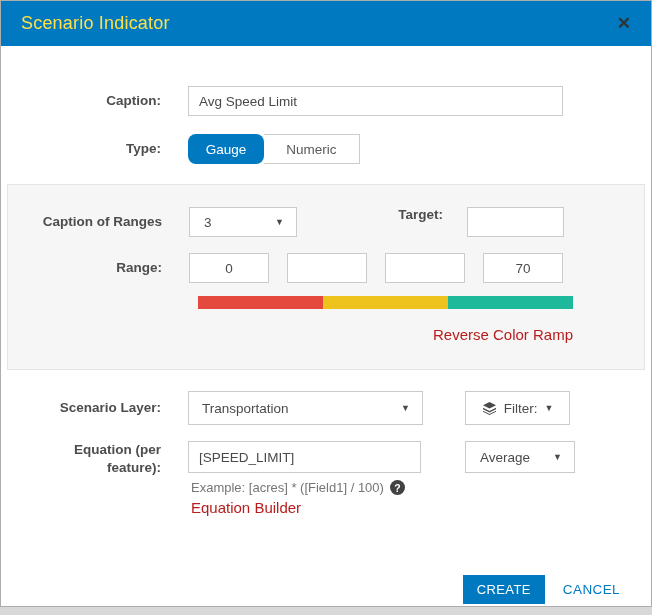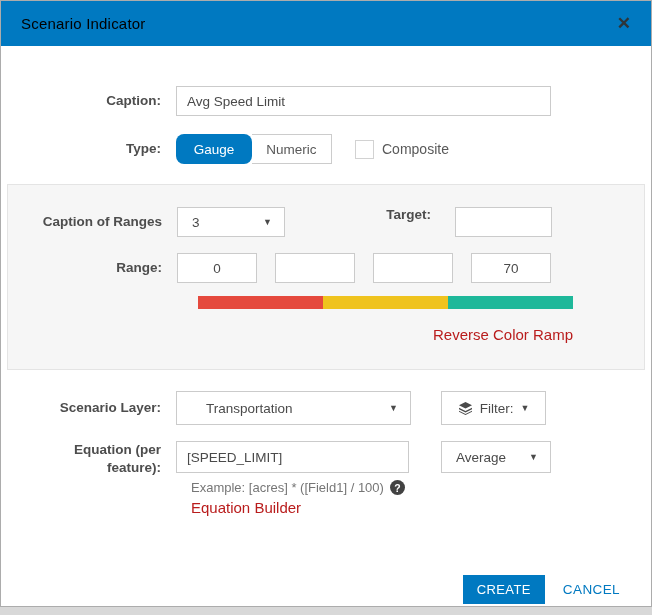--- a/index.html
+++ b/index.html
@@ -15,27 +15,27 @@
     background:#FFFFFF;
     border:1px solid #ACACAC;
     overflow:hidden;
   }
   
   .hdr {
     height:45px; background:#0079C1;
     display:flex; align-items:center;
     padding:0 20px;
   }
-  .hdr-title { color:#000000; font-size:15px; letter-spacing:0.2px; }
+  .hdr-title { color:#fde047; font-size:18px; letter-spacing:0.2px; }
   .hdr-close {
     margin-left:auto; color:#2E3538; font-size:17px; font-weight:bold;
     cursor:pointer; line-height:1;
   }
   
-  .row { display:flex; align-items:center; }
+  .row { display:flex; align-items:center;gap:12px; }
   .lblcol {
     width:175px; flex-shrink:0;
     text-align:right; padding-right:15px;
     font-size:13.5px; font-weight:bold; color:#4D4D4D;
     line-height:1.3;
   }
   .txt-input {
     border:1px solid #CBCBCB; background:#fff;
     font-family:"Liberation Sans", sans-serif;
     font-size:13.5px; color:#4A4A4A;
@@ -45,21 +45,21 @@
   .sec-top { padding-top:40px; }
   .caption-input { width:375px; height:30px; }
   .type-row { margin-top:18px; }
   .seg { display:flex; height:30px; }
   .seg-on {
     width:76px; background:#0079C1; color:#fff;
     display:flex; align-items:center; justify-content:center;
     font-size:13.5px; cursor:pointer;border-radius:8px;
   }
   .seg-off {
-    width:80px; background:#fff; color:#595959;
+    width:96px; background:#fff; color:#595959;
     border:1px solid #CCCCCC; border-left:none;
     display:flex; align-items:center; justify-content:center;
     font-size:13.5px; cursor:pointer;
   }
   .chk-wrap { display:flex; align-items:center; margin-left:23px; }
   .chk {
     width:19px; height:19px; border:1px solid #D2D2D2; background:#fff;
     cursor:pointer;
   }
   .chk-lbl { margin-left:8px; font-size:14px; color:#595959; }
@@ -94,21 +94,21 @@
   .ramp-seg { flex:1; height:13px; }
   .reverse-row {
     margin:17px 0 0 190px; width:375px;
     display:flex; justify-content:flex-end;
   }
   .link {
     color:#b91c1c; font-size:15px; cursor:pointer; text-decoration:none;
   }
   
   .layer-row { margin-top:21px; }
-  .dd-layer { width:235px; height:34px; padding-left:29px; }
+  .dd-layer { width:235px; height:34px; padding-left:13px; }
   .filter-btn {
     margin-left:30px; width:105px; height:34px;
     background:#fff; border:1px solid #CBCBCB;
     display:flex; align-items:center; justify-content:center;
     cursor:pointer; font-size:13.5px; color:#4A4A4A;
   }
   .filter-btn .f-lbl { margin:0 7px 0 7px; }
   .filter-btn .caret2 { font-size:9px; color:#4A4A4A; }
   .eq-row { margin-top:16px; align-items:flex-start; }
   .eq-input { width:233px; height:32px; }
@@ -155,24 +155,20 @@
       <div class="lblcol">Caption:</div>
       <input class="txt-input caption-input" value="Avg Speed Limit" style="">
     </div>
 
     <div class="row type-row">
       <div class="lblcol">Type:</div>
       <div class="seg">
         <div class="seg-on">Gauge</div>
         <div class="seg-off">Numeric</div>
       </div>
-      <div class="chk-wrap">
-        <div class="chk"></div>
-        <span class="chk-lbl">Composite</span>
-      </div>
     </div>
   </div>
 
   <div class="panel">
 
     <div class="row">
       <div class="lblcol">Caption of Ranges</div>
       <div class="ranges-content">
         <div class="dd dd-ranges">
           <span>3</span>

